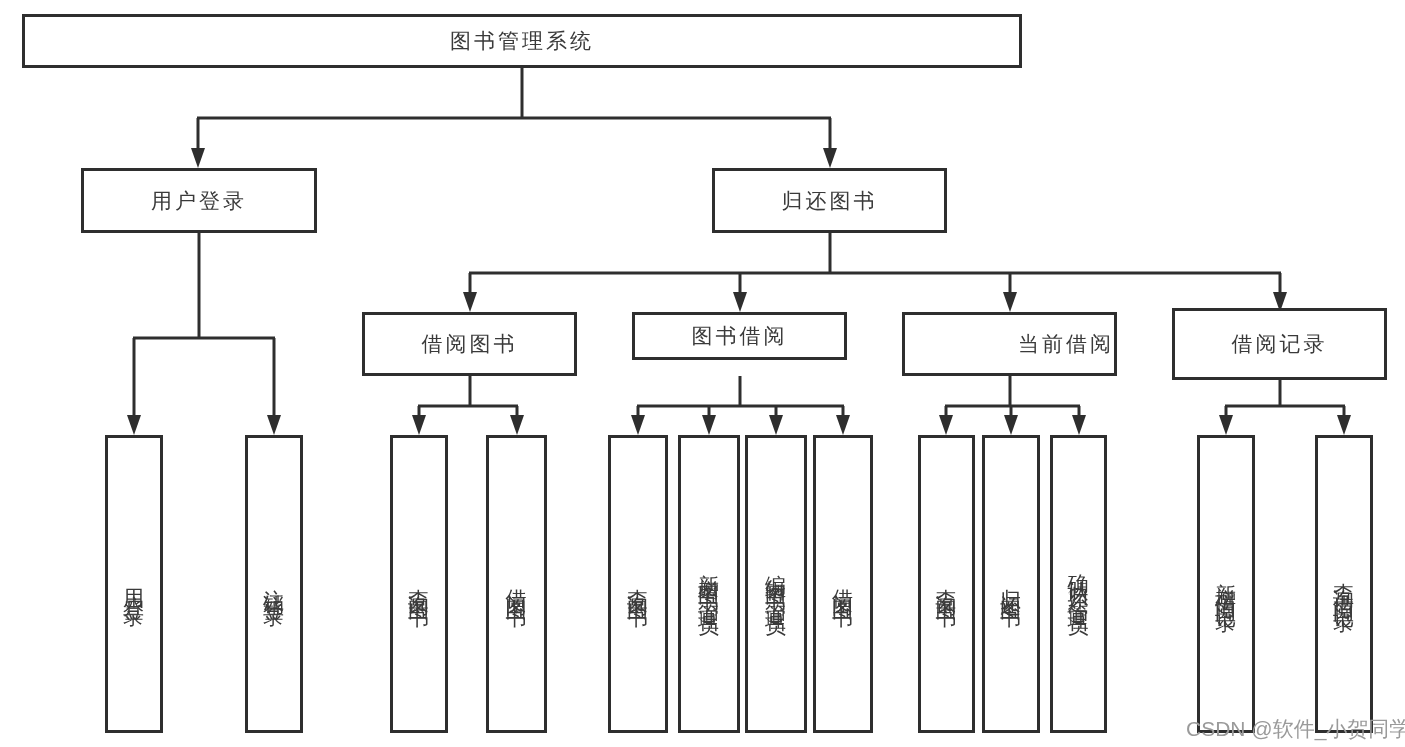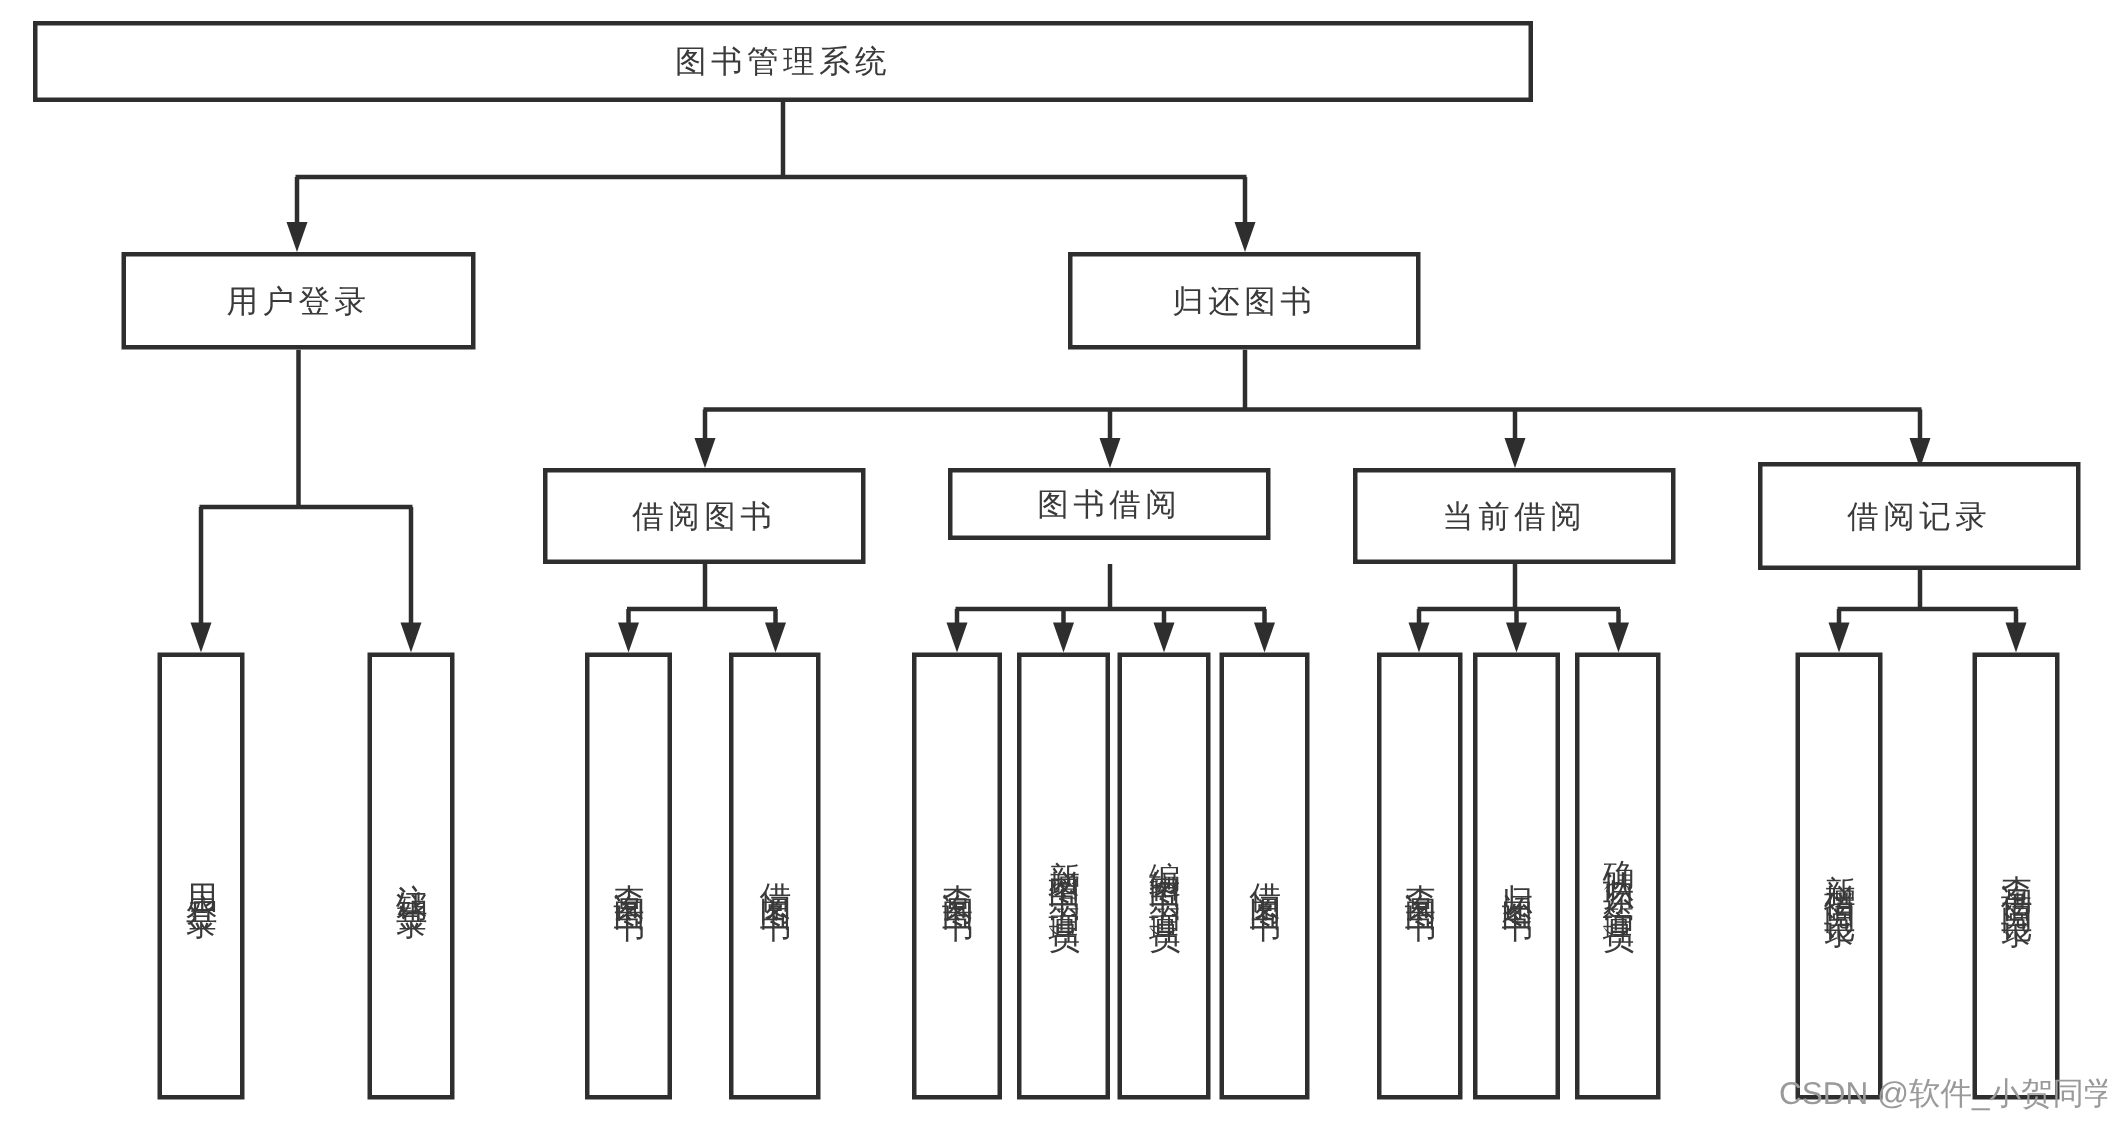--- a/index.html
+++ b/index.html
@@ -127,21 +127,21 @@
   <div class="node" style="left:712px;top:168px;width:235px;height:65px;">
     <span class="hlabel">归还图书</span>
   </div>
 
   <div class="node" style="left:362px;top:312px;width:215px;height:64px;">
     <span class="hlabel">借阅图书</span>
   </div>
   <div class="node" style="left:632px;top:312px;width:215px;height:48px;">
     <span class="hlabel">图书借阅</span>
   </div>
-  <div class="node" style="left:902px;top:312px;width:215px;height:64px;">
+  <div class="node" style="left:902px;top:312px;width:215px;height:64px;justify-content:flex-end;">
     <span class="hlabel">当前借阅</span>
   </div>
   <div class="node" style="left:1172px;top:308px;width:215px;height:72px;">
     <span class="hlabel">借阅记录</span>
   </div>
 
   <div class="node" style="left:105px;top:435px;width:58px;height:298px;">
     <span class="vlabel">用户登录</span>
   </div>
   <div class="node" style="left:245px;top:435px;width:58px;height:298px;">

